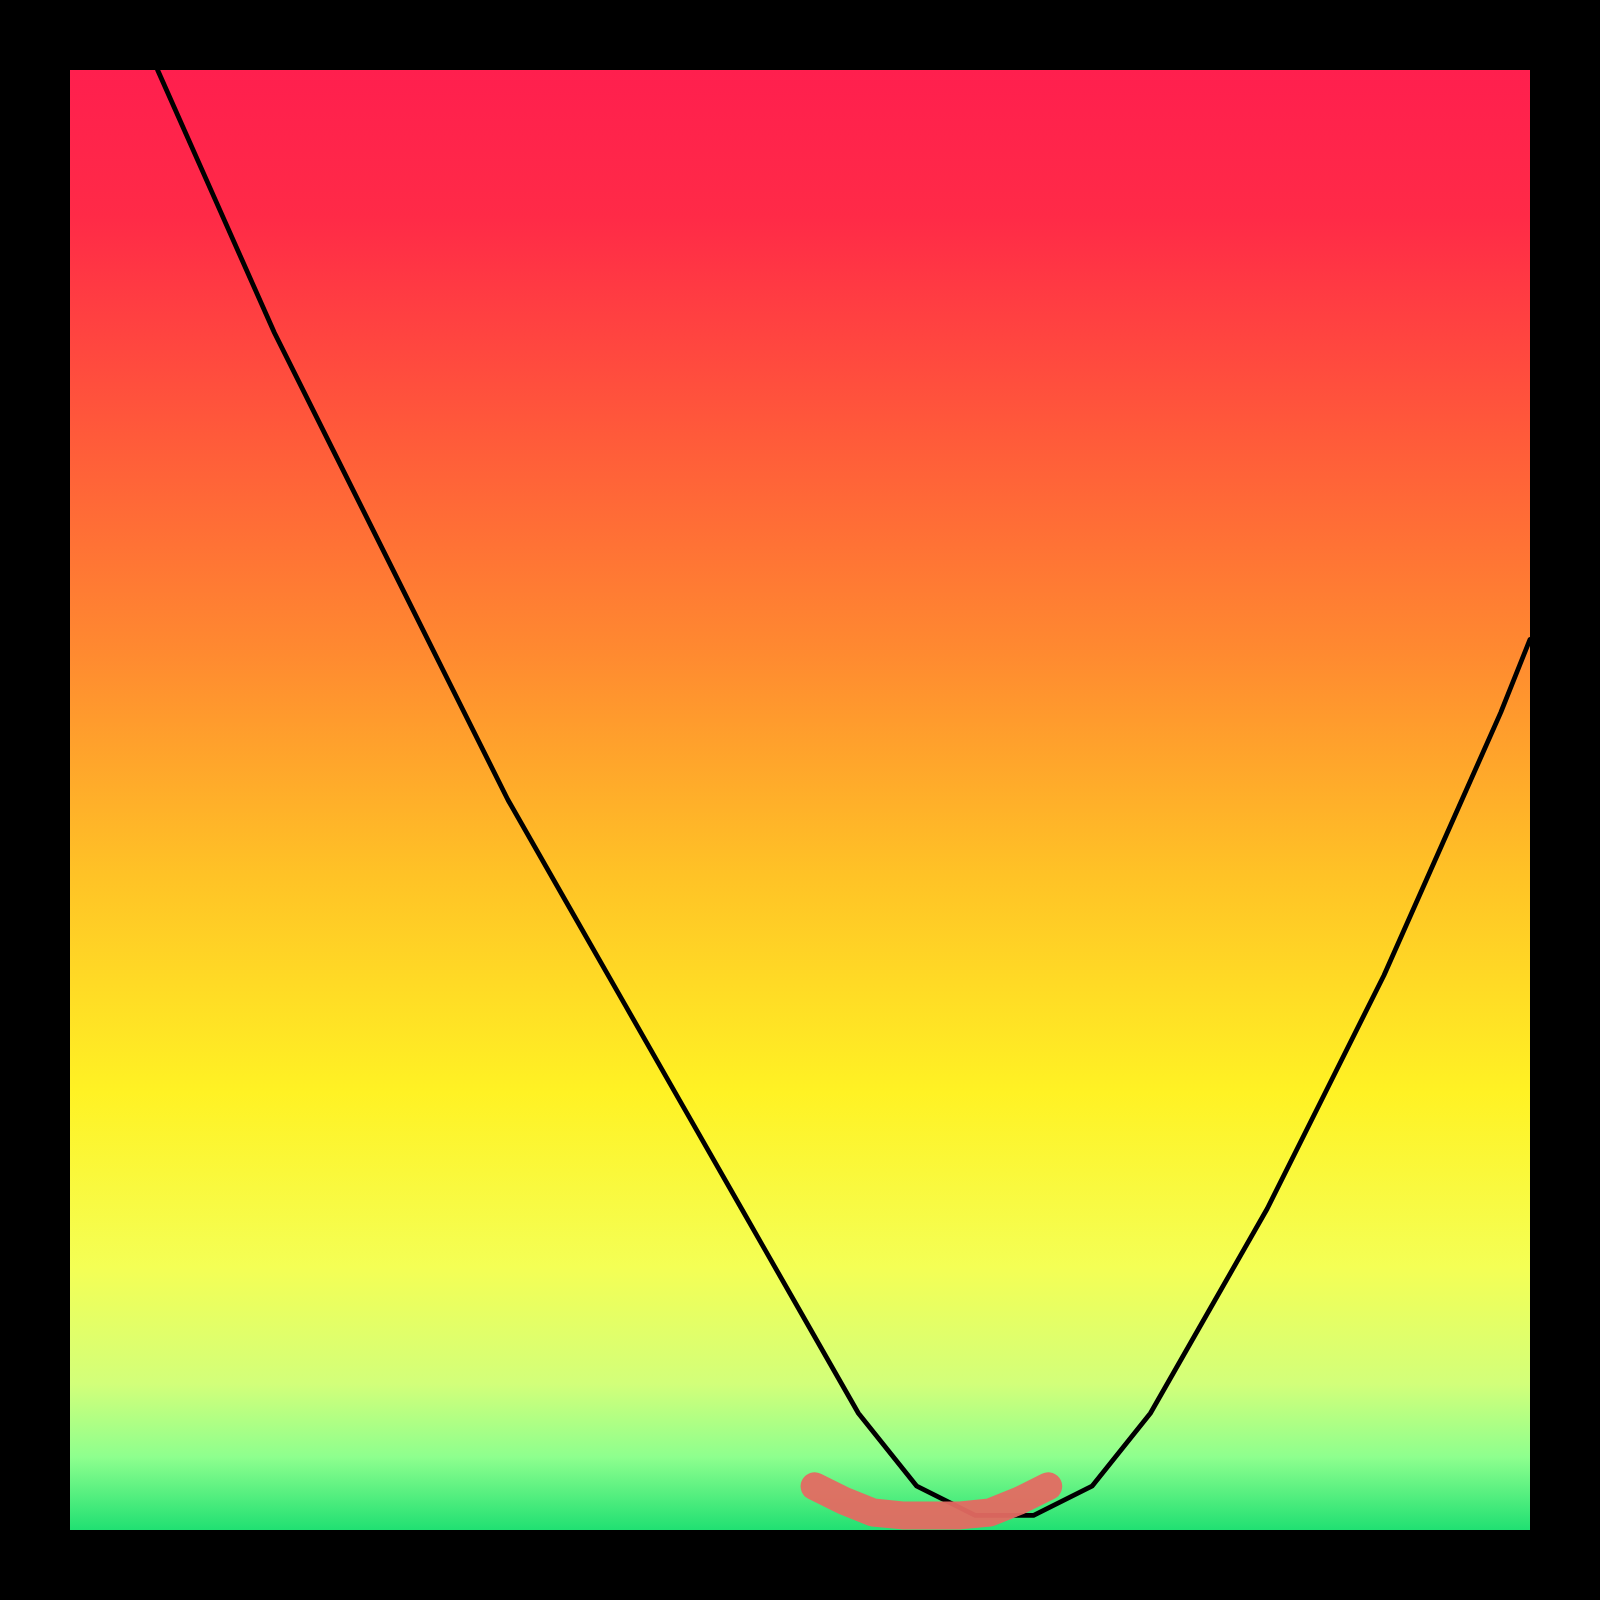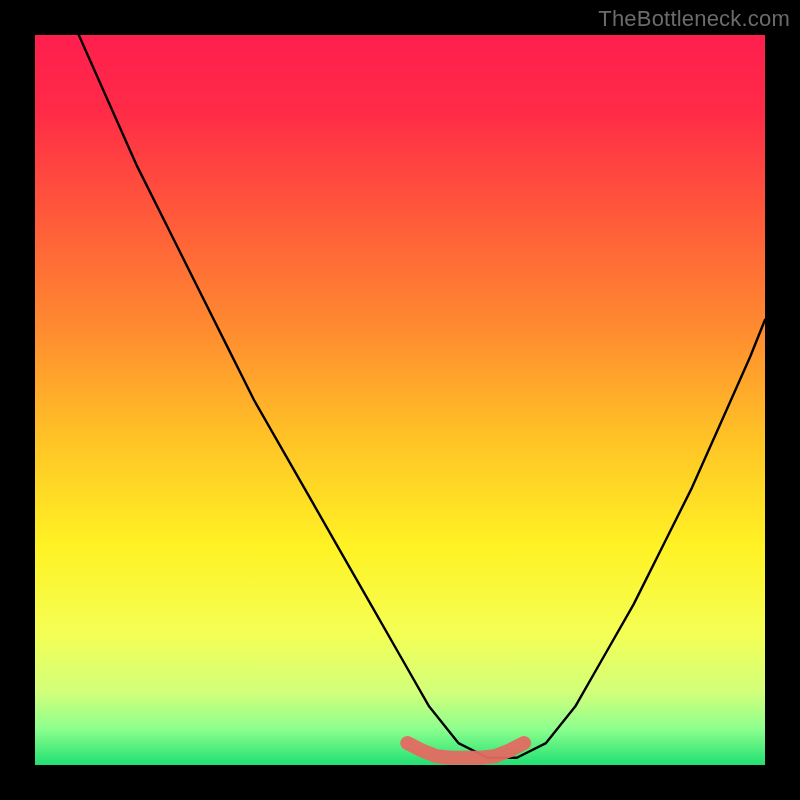--- a/index.html
+++ b/index.html
@@ -49,21 +49,20 @@
     color: #6b6b6b;
     letter-spacing: 0.2px;
     font-weight: 400;
   }
 </style>
 </head>
 <body>
 
 <div class="frame">
 
-  <div class="watermark">TheBottleneck.com</div>
 
   <div class="plot">
     <svg class="gradient" viewBox="0 0 730 730" preserveAspectRatio="none">
       <defs>
         <linearGradient id="bg-grad" x1="0" y1="0" x2="0" y2="1">
             <stop offset="0%" stop-color="#ff1f4e"></stop>
             <stop offset="10%" stop-color="#ff2a47"></stop>
             <stop offset="25%" stop-color="#ff5a3a"></stop>
             <stop offset="40%" stop-color="#ff8a30"></stop>
             <stop offset="55.00000000000001%" stop-color="#ffc226"></stop>

